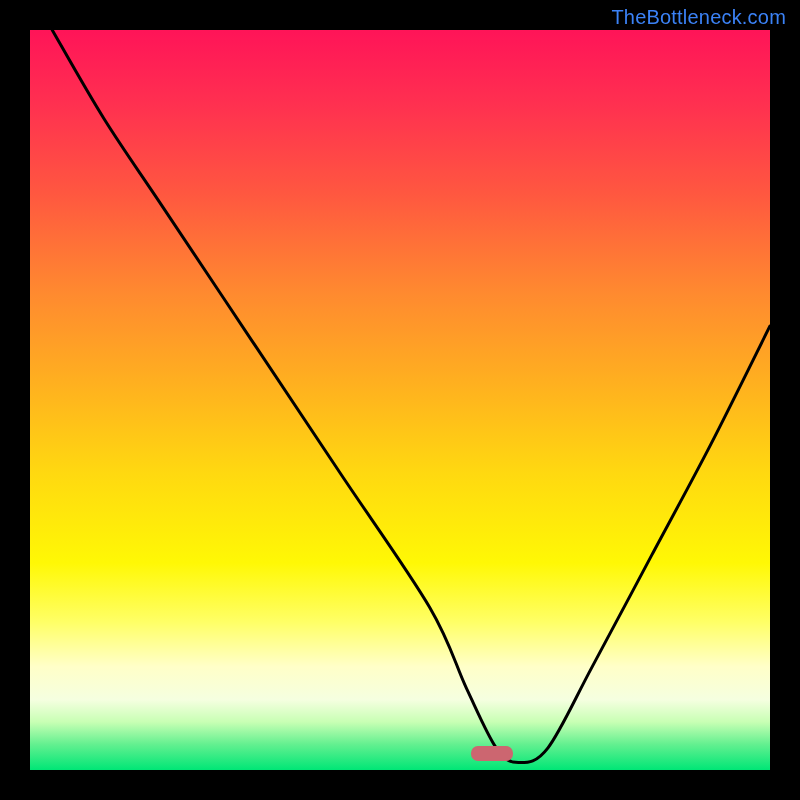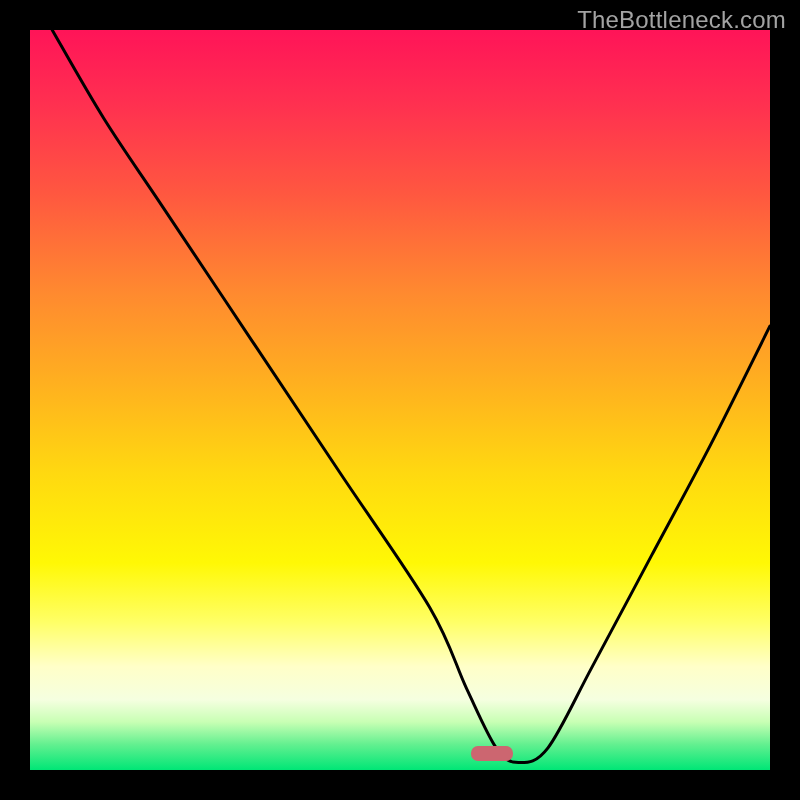--- a/index.html
+++ b/index.html
@@ -15,23 +15,23 @@
     left: 0;
     top: 0;
     width: 800px;
     height: 800px;
     background: #000;
   }
   .watermark {
     position: absolute;
     top: 6px;
     right: 14px;
-    color: #a3a3a3;
+    color: #3b82f6;
     font-family: Arial, Helvetica, sans-serif;
-    font-size: 24px;
+    font-size: 20px;
     letter-spacing: 0.2px;
     user-select: none;
   }
   .plot-area {
     position: absolute;
     left: 30px;
     top: 30px;
     width: 740px;
     height: 740px;
     overflow: hidden;

